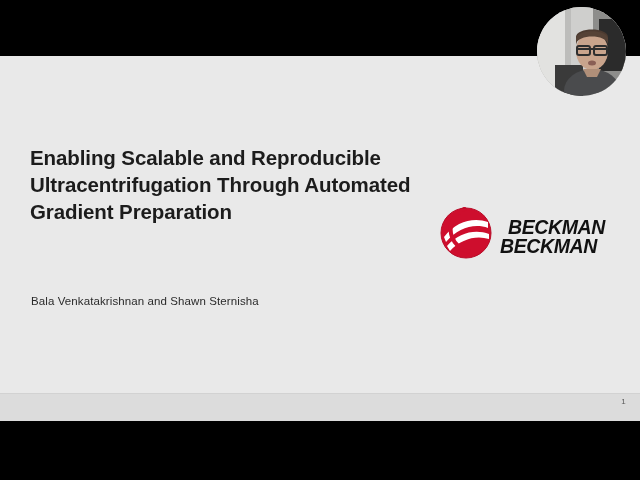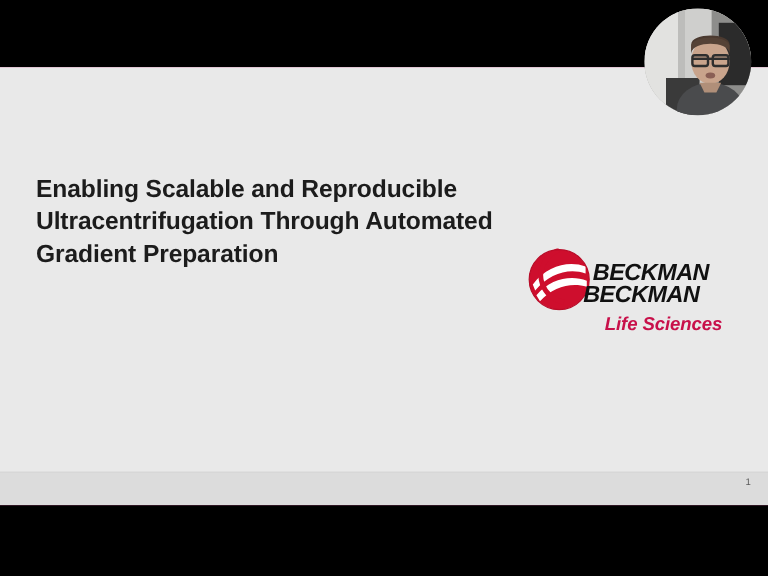--- a/index.html
+++ b/index.html
@@ -4,21 +4,21 @@
 <style>
   html, body {
     margin: 0;
     padding: 0;
     background: #000;
   }
   #screen {
     position: relative;
     width: 640px;
     height: 480px;
-    background: #ec4899;
+    background: #1d4ed8;
     overflow: hidden;
     font-family: "Liberation Sans", sans-serif;
   }
 
   
   .letterbox {
     position: absolute;
     left: 0;
     width: 640px;
     background: #000000;
@@ -96,21 +96,21 @@
   }
   #logo-mark {
     position: absolute;
     left: 0px;
     top: 2px;
     width: 52px;
     height: 52px;
   }
   #logo-wordmark {
     position: absolute;
-    left: 54px;
+    left: 68px;
     top: 13px;
     width: 100px;
   }
   .wm-line {
     font-family: "Liberation Sans", sans-serif;
     font-weight: bold;
     font-style: italic;
     color: #111111;
     line-height: 0.98;
     white-space: nowrap;
@@ -150,39 +150,39 @@
 <body>
 
 <div id="screen">
 
   <div class="letterbox top"></div>
 
   <div id="slide">
 
     <div id="title">Enabling Scalable and Reproducible Ultracentrifugation Through Automated Gradient Preparation</div>
 
+    <div id="authors">Bala Venkatakrishnan and Shawn Sternisha</div>
 
     <div id="logo">
 
       <div id="logo-mark">
         <svg width="52" height="52" viewBox="0 0 52 52" aria-hidden="true">
           <circle cx="26" cy="26" r="25" fill="#ce0e2d"></circle>
           <path d="M4 30 C16 14, 34 10, 48 15 L48 21 C34 16, 18 21, 6 35 Z" fill="#ffffff"></path>
           <path d="M7 39 C19 25, 36 22, 49 27 L49 32 C36 28, 21 32, 10 44 Z" fill="#ffffff"></path>
           <path d="M26 1 C13 7, 8 19, 12 30 C15 38, 22 43, 30 45" fill="none" stroke="#ce0e2d" stroke-width="4"></path>
           <circle cx="26" cy="26" r="25" fill="none" stroke="#b80c28" stroke-width="1"></circle>
         </svg>
       </div>
 
       <div id="logo-wordmark">
         <div class="wm-line wm-beckman">BECKMAN</div>
         <div class="wm-line wm-coulter">BECKMAN</div>
       </div>
 
-      <div id="logo-lifesciences">Life Sciences</div>
     </div>
 
     <div id="footer-hairline"></div>
     <div id="footer-band"></div>
     <div id="page-number">1</div>
   </div>
 
   <div id="webcam">
     <svg width="89" height="89" viewBox="0 0 89 89" aria-hidden="true">
       <rect x="0" y="0" width="89" height="89" fill="#d8d8d6"></rect>

